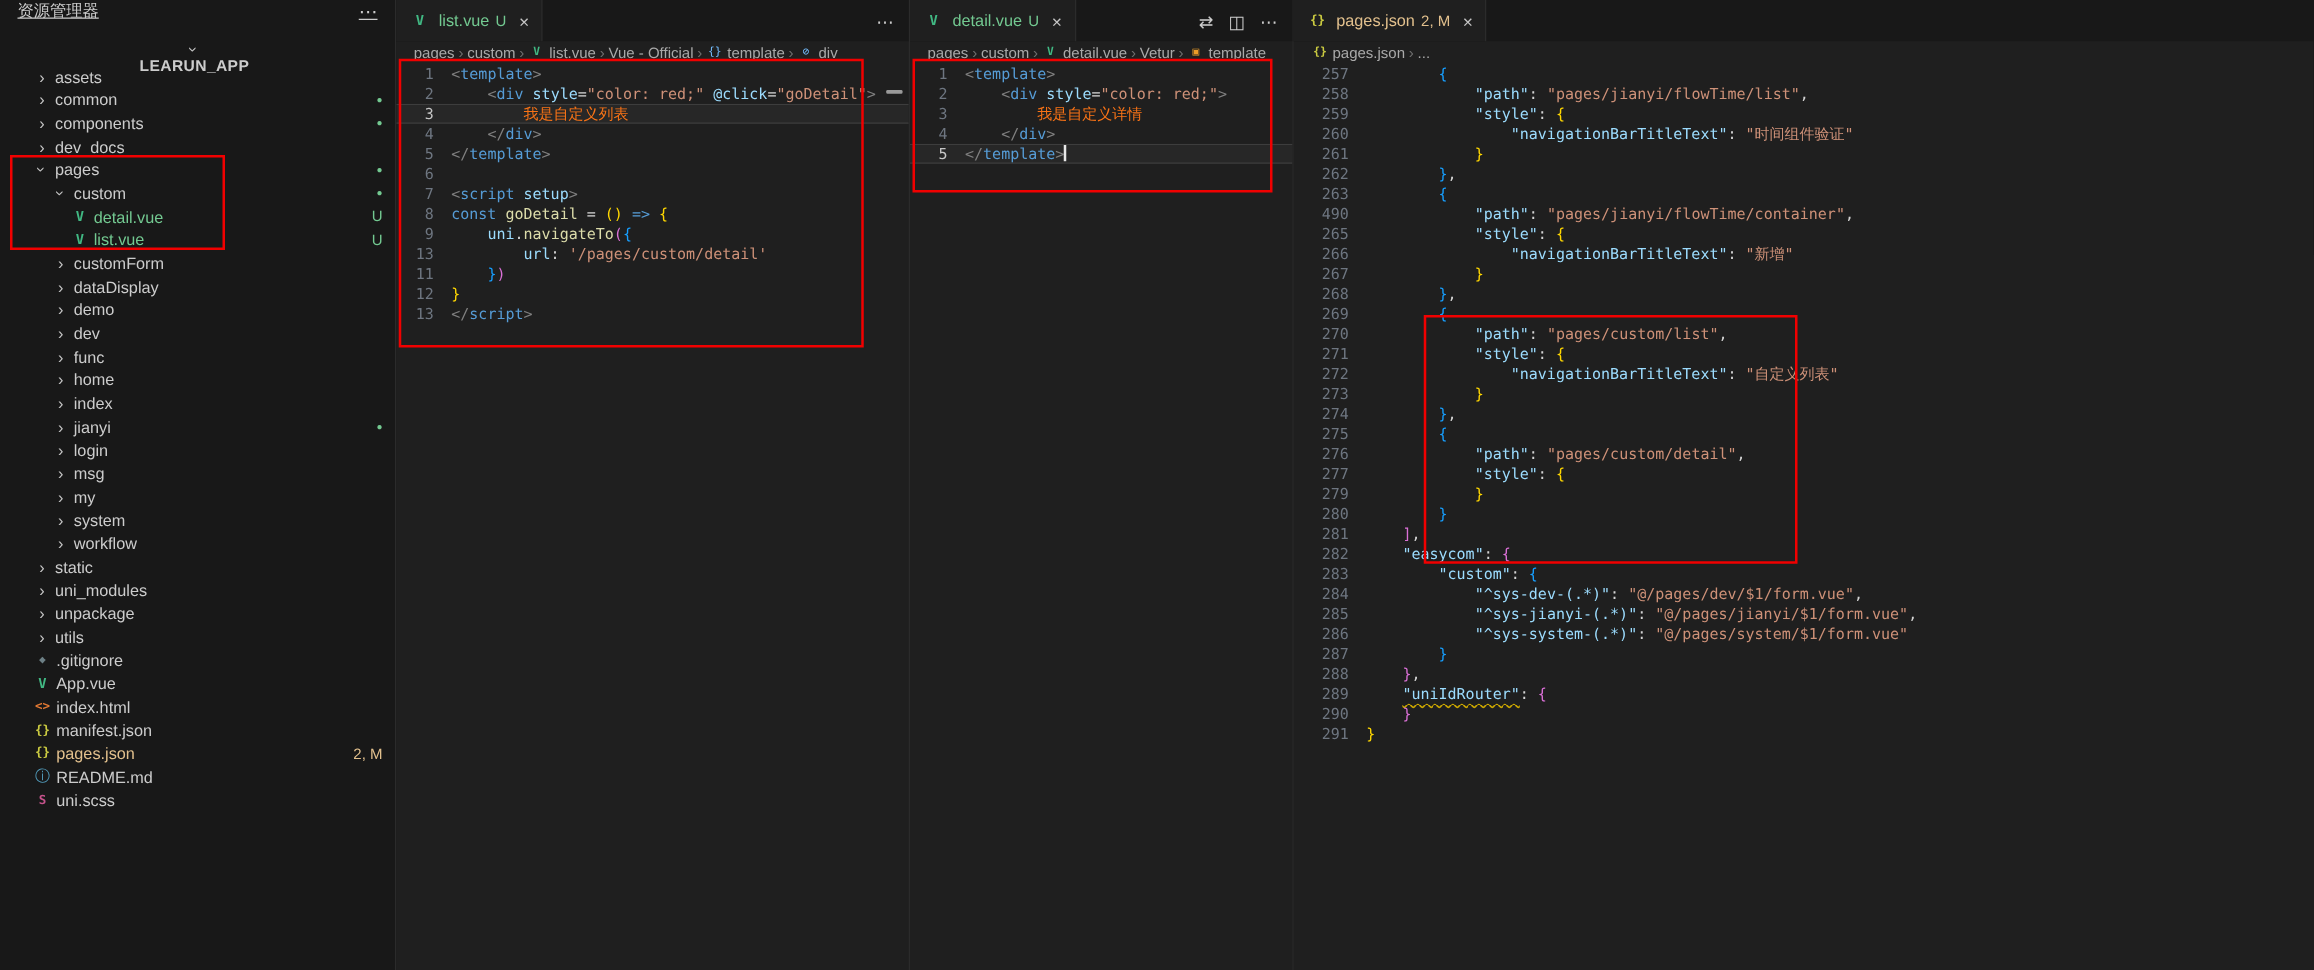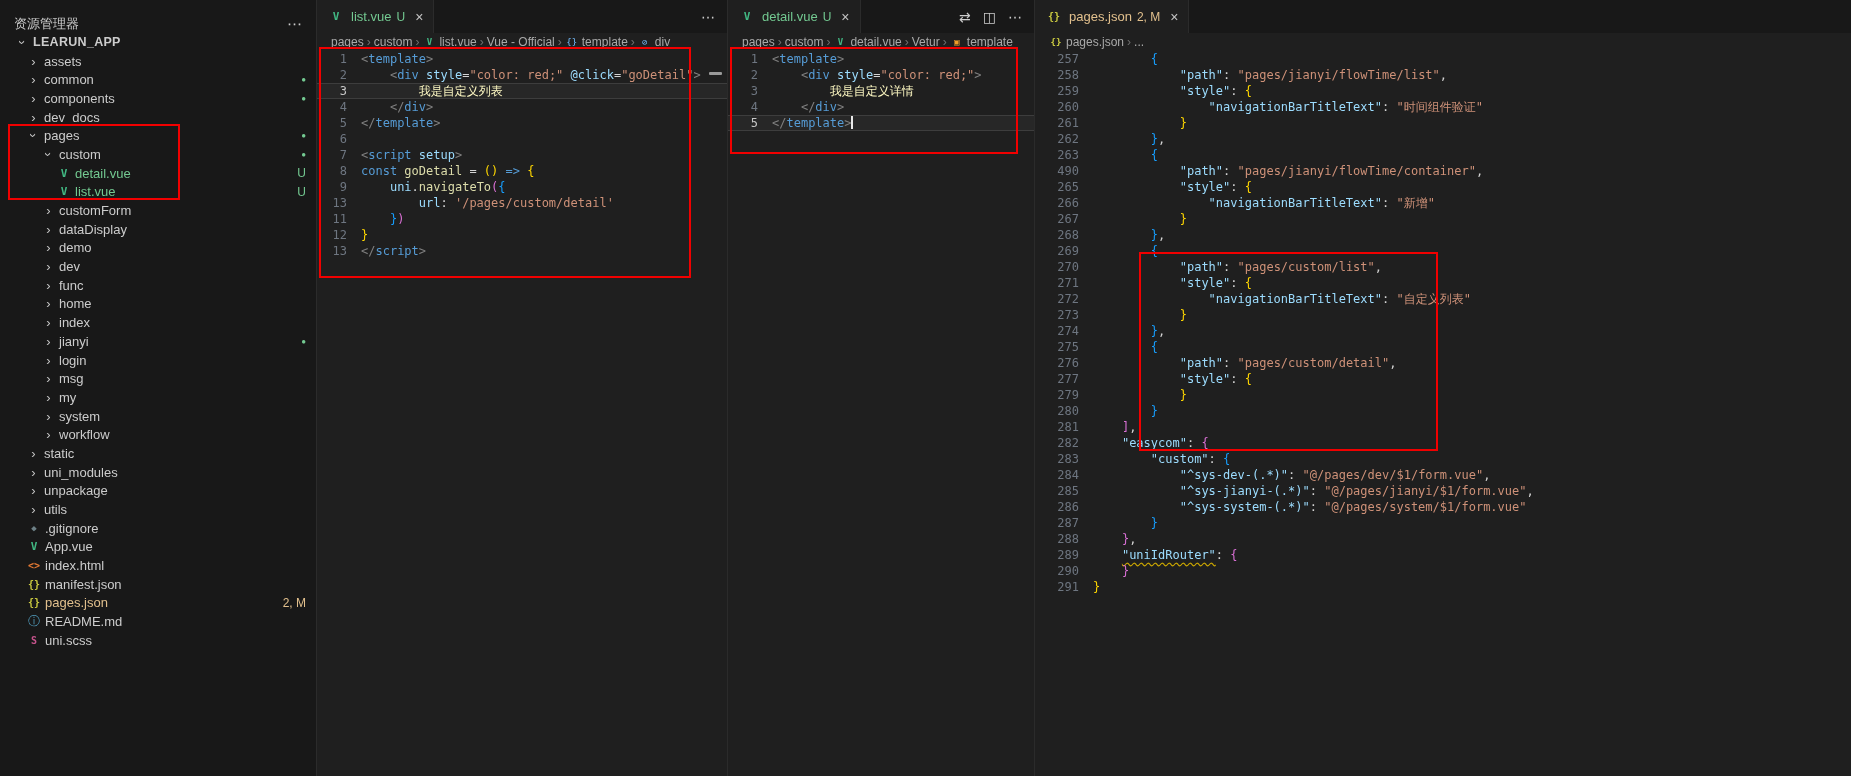--- a/index.html
+++ b/index.html
@@ -6,21 +6,21 @@
   html,body { width:1851px; height:776px; overflow:hidden; }
   body {
     background:#181818; color:#cccccc;
     font-family:"Liberation Sans", sans-serif; font-size:13px;
     position:relative;
   }
   .app { position:absolute; inset:0; display:flex; }
 
   
   .sidebar { width:317px; flex:none; background:#181818; border-right:1px solid #2b2b2b; display:flex; flex-direction:column; }
-  .sb-header { height:33px; flex:none; display:flex; align-items:flex-end; padding:0 14px; }
+  .sb-header { height:33px; flex:none; display:flex; align-items:flex-start; padding:0 14px;text-decoration:underline; }
   .sb-title { color:#cccccc; font-size:13px; }
   .sb-more { margin-left:auto; color:#cccccc; font-size:15px; cursor:pointer; }
   .tree { flex:1; overflow:hidden; }
   .tree-row { display:flex; align-items:center; height:18.7px; padding-right:10px; cursor:pointer; white-space:nowrap; }
   .tree-row .chev { width:17px; flex:none; color:#c5c5c5; font-size:13px; line-height:1; display:inline-flex; justify-content:center; transform-origin:center; }
   .tree-row .chev.open { transform:rotate(90deg); }
   .ficon { width:18px; flex:none; display:inline-flex; justify-content:center; align-items:center; font-size:10px; font-weight:bold; font-family:"DejaVu Sans Mono", monospace; }
   .i-vue  { color:#41b883; font-size:11px; }
   .i-json { color:#cbcb41; }
   .i-js   { color:#cbcb41; font-size:9px; }
@@ -72,21 +72,21 @@
     box-shadow: inset 0 1px 0 rgba(255,255,255,.10), inset 0 -1px 0 rgba(255,255,255,.10); }
   .code-line.sticky { background:#1f1f1f; position:relative; z-index:3;
     box-shadow:0 3px 5px rgba(0,0,0,.45); }
   .caret { display:inline-block; width:1.5px; height:13px; background:#e8e8e8; vertical-align:-2px; }
 
   
   .tk-p   { color:#808080; }
   .tk-tag { color:#569cd6; }
   .tk-attr{ color:#9cdcfe; }
   .tk-str { color:#ce9178; }
-  .tk-txt { color:#fef9c3; }
+  .tk-txt { color:#f97316; }
   .tk-kw  { color:#569cd6; }
   .tk-fn  { color:#dcdcaa; }
   .tk-var { color:#9cdcfe; }
   .tk-op  { color:#d4d4d4; }
   .tk-key { color:#9cdcfe; }
   .tk-keyw{ color:#9cdcfe; text-decoration:underline wavy #cca700; text-decoration-skip-ink:none; text-underline-offset:3px; }
   .tk-b1  { color:#ffd700; }
   .tk-b2  { color:#da70d6; }
   .tk-b3  { color:#179fff; }
 
@@ -98,21 +98,21 @@
 <body>
 
 <div class="app">
 
   <aside class="sidebar">
     <div class="sb-header">
       <span class="sb-title">资源管理器</span>
       <span class="sb-more">⋯</span>
     </div>
     <div class="tree">
-        <div class="tree-row root" style="padding-left: 14px;">
+        <div class="tree-row root" style="padding-left: 3px; flex-direction: column;">
           <span class="chev open">›</span>
           <span class="tlabel ">LEARUN_APP</span>
         </div>
         <div class="tree-row" style="padding-left: 25px;">
           <span class="chev ">›</span>
           <span class="tlabel ">assets</span>
         </div>
         <div class="tree-row" style="padding-left: 25px;">
           <span class="chev ">›</span>
           <span class="tlabel ">common</span>

